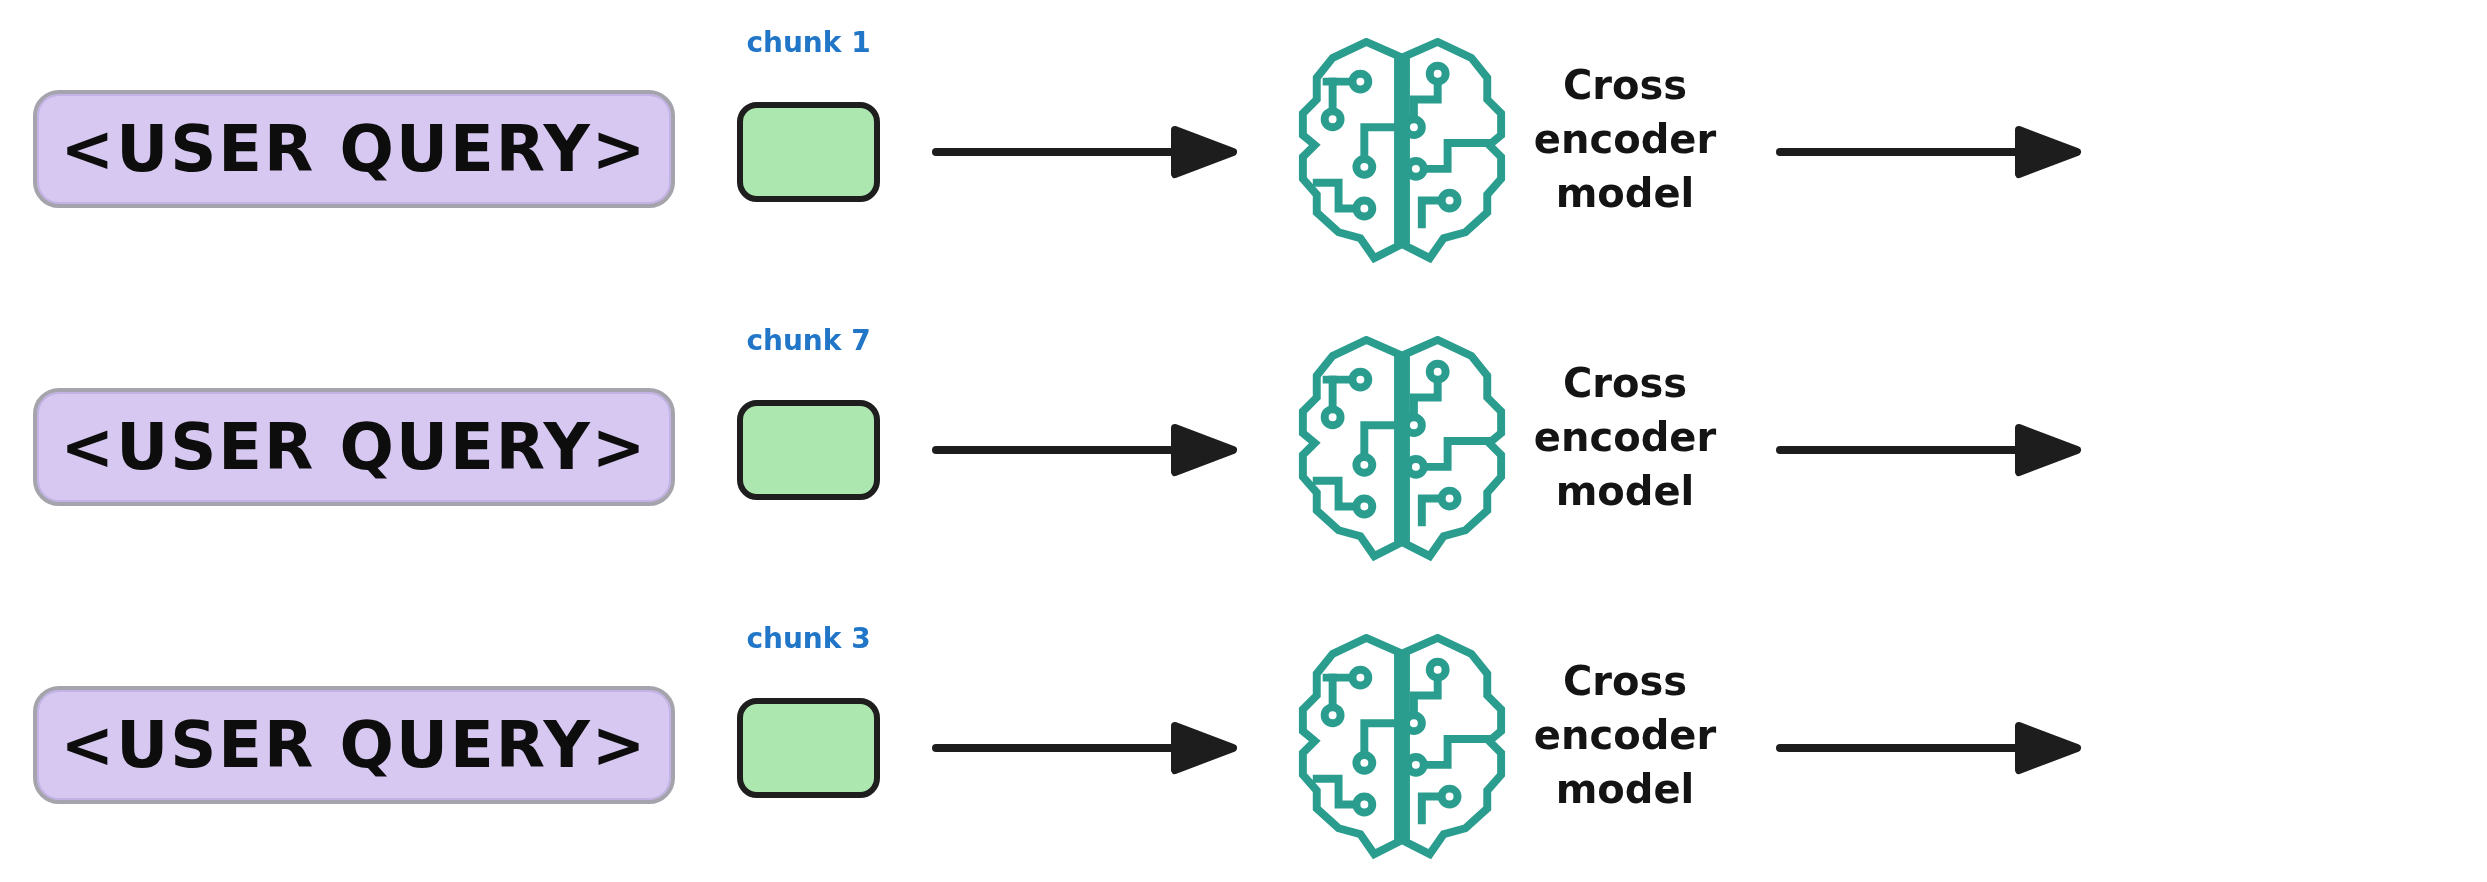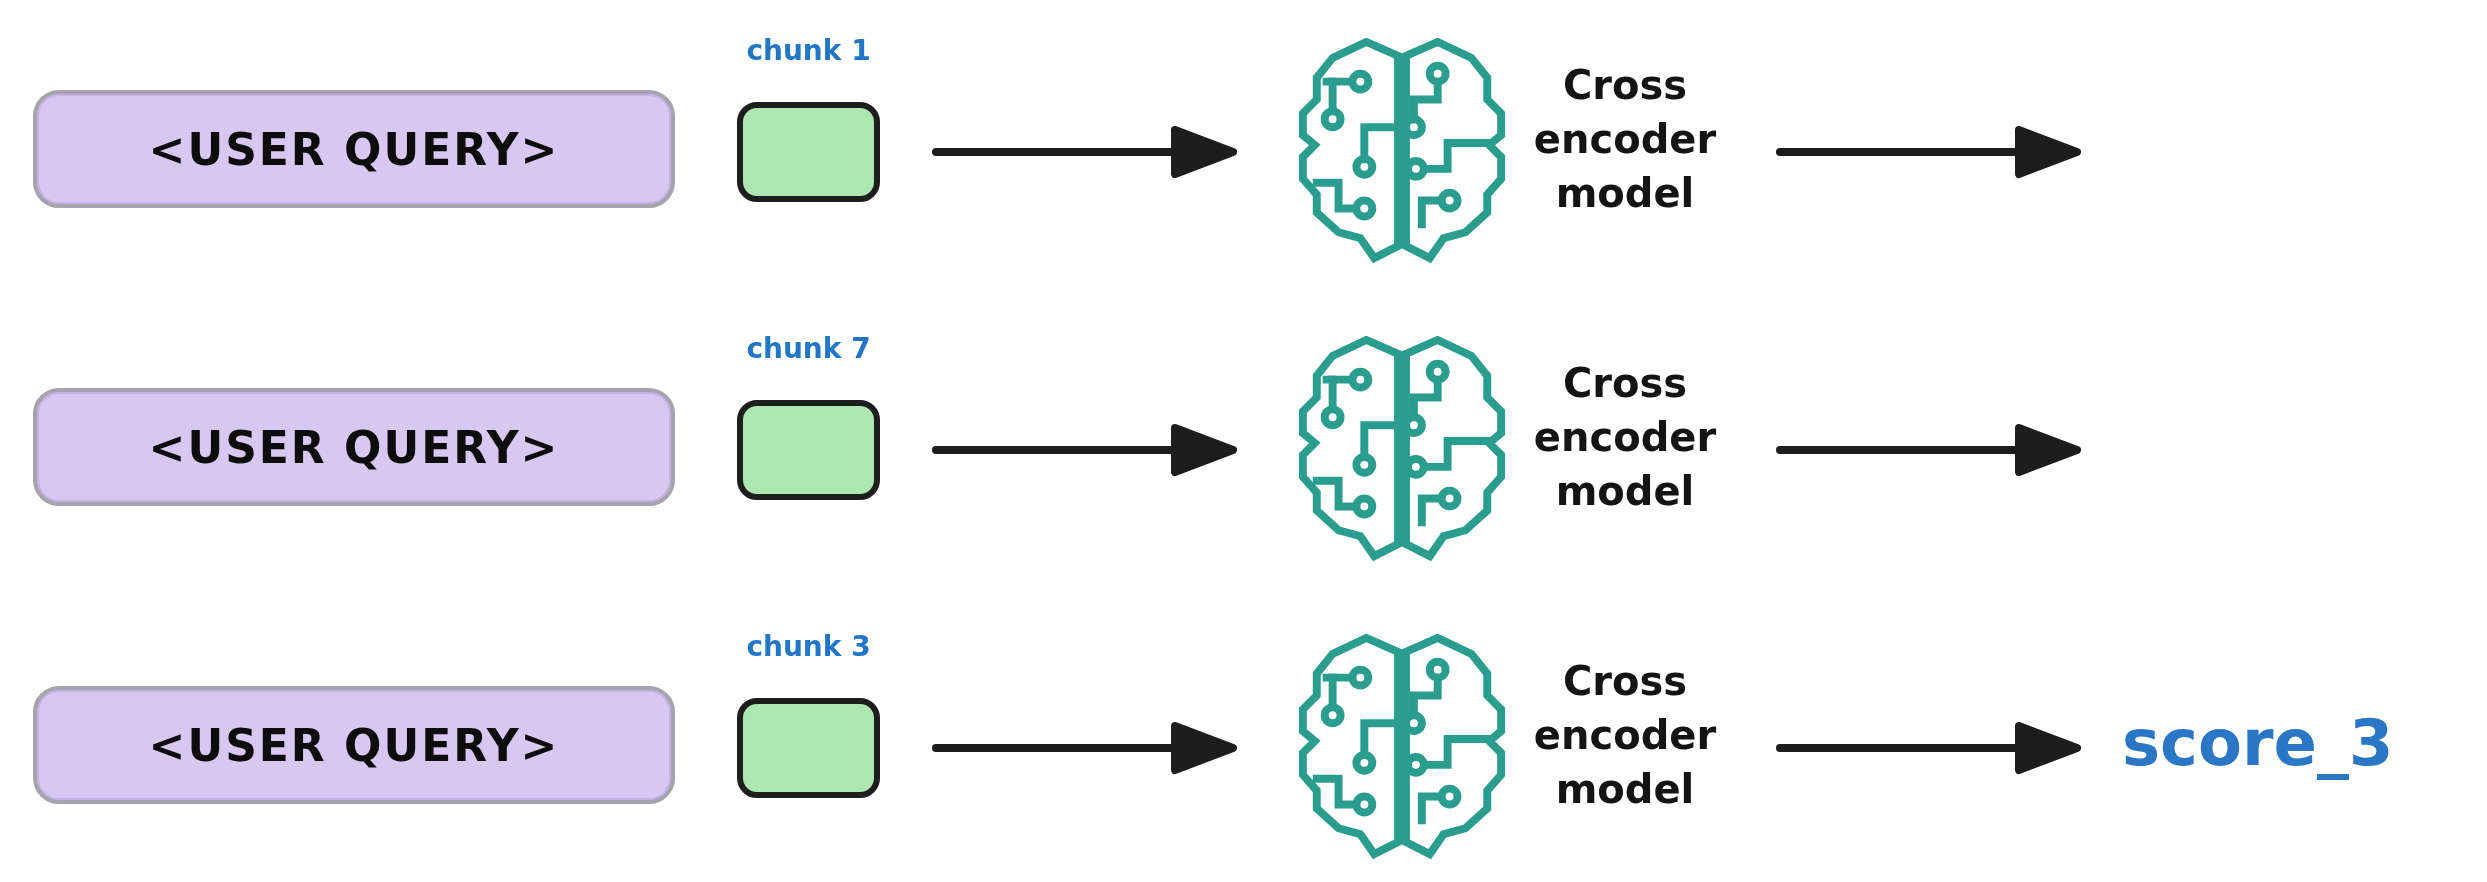--- a/index.html
+++ b/index.html
@@ -18,25 +18,25 @@
   .query-box{
     position:absolute;left:33px;top:88px;width:642px;height:118px;
     background:#d7c8f2;
     border:4px solid #a5a4ac;
     border-radius:26px;
     box-sizing:border-box;
     display:flex;align-items:center;justify-content:center;
     box-shadow:inset 0 0 0 2px #c3b2e6;
   }
   .query-label{
-    font-size:44px;font-weight:700;color:#0d0d0d;
+    font-size:64px;font-weight:700;color:#0d0d0d;
     letter-spacing:2px;white-space:nowrap;
   }
   .chunk-label{
-    position:absolute;left:727px;top:32px;width:163px;
+    position:absolute;left:727px;top:24px;width:163px;
     text-align:center;
     font-size:28px;font-weight:700;color:#2176c7;
     white-space:nowrap;
   }
   .chunk-box{
     position:absolute;left:737px;top:100px;width:143px;height:100px;
     background:#abe7ae;
     border:6px solid #1e1e1e;
     border-radius:20px;
     box-sizing:border-box;
@@ -138,16 +138,15 @@
     <svg class="arrow a1">
         <use href="#arrow-sym"></use>
       </svg>
     <svg class="brain">
         <use href="#brain-sym"></use>
       </svg>
     <div class="encoder-label">Cross encoder model</div>
     <svg class="arrow a2">
         <use href="#arrow-sym"></use>
       </svg>
-    <div class="score-label">score_3</div>
   </div>
 
 </div>
 
 </body></html>

